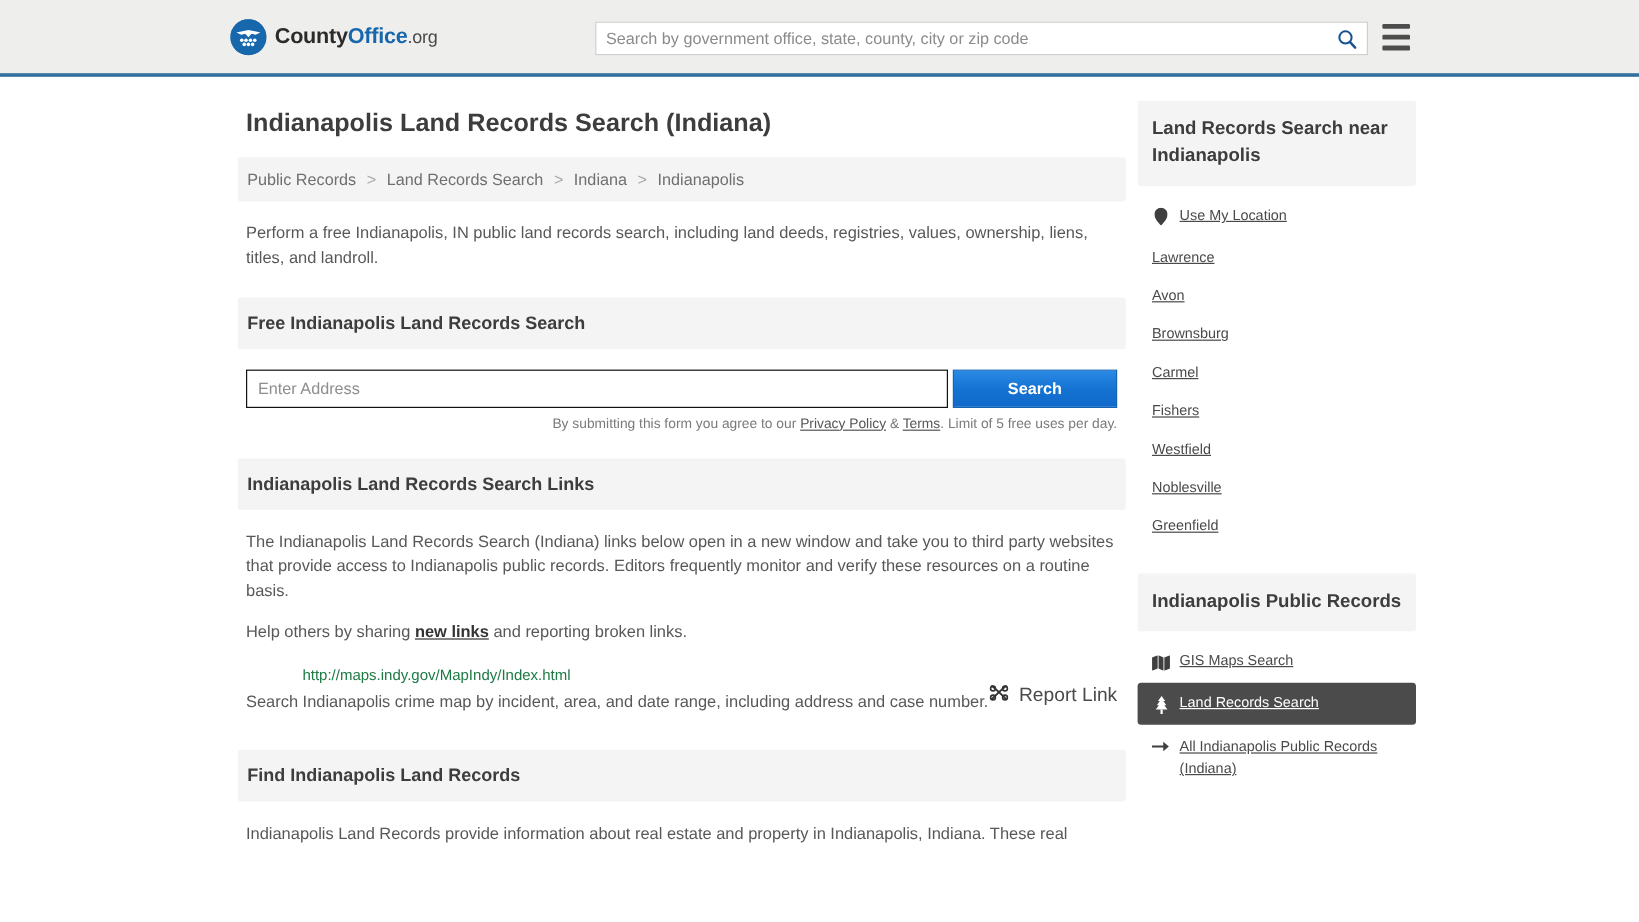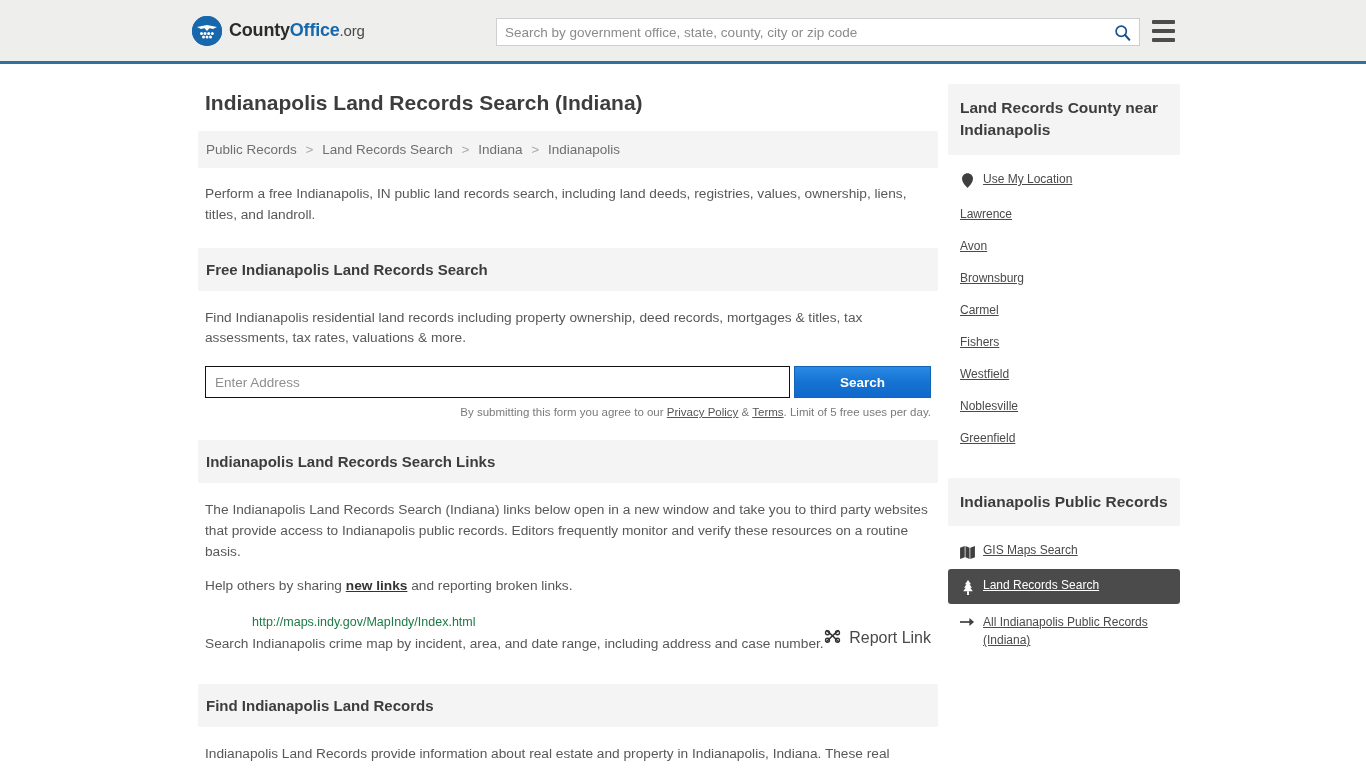--- a/index.html
+++ b/index.html
@@ -305,21 +305,20 @@
       <a>Land Records Search</a>
       <span class="sep">&gt;</span>
       <a>Indiana</a>
       <span class="sep">&gt;</span>
       <a>Indianapolis</a>
     </div>
 
     <div class="intro">Perform a free Indianapolis, IN public land records search, including land deeds, registries, values, ownership, liens, titles, and landroll.</div>
 
     <div class="panel-head">Free Indianapolis Land Records Search</div>
-    <div class="panel-body">Find Indianapolis residential land records including property ownership, deed records, mortgages &amp; titles, tax assessments, tax rates, valuations &amp; more.</div>
 
     <div class="addr-form">
       <input class="addr-input" type="text" placeholder="Enter Address" style="">
       <button class="addr-btn">Search</button>
     </div>
 
     <div class="form-note">
       <span>By submitting this form you agree to our </span><a>Privacy Policy</a><span> &amp; </span><a>Terms</a><span>. Limit of 5 free uses per day.</span>
     </div>
 
@@ -350,21 +349,21 @@
     </div>
 
     <div class="find-sec">
       <div class="panel-head">Find Indianapolis Land Records</div>
       <div class="find-body">Indianapolis Land Records provide information about real estate and property in Indianapolis, Indiana. These real</div>
     </div>
   </div>
 
   <div class="col-side">
 
-    <div class="side-head">Land Records County near Indianapolis</div>
+    <div class="side-head">Land Records Search near Indianapolis</div>
     <div class="side-list">
 
       <div class="side-item">
         <span class="side-ico">
           <svg width="11" height="15" viewBox="0 0 12 16" aria-hidden="true">
             <path d="M6 0 C2.7 0 0 2.7 0 6 C0 10.5 6 16 6 16 C6 16 12 10.5 12 6 C12 2.7 9.3 0 6 0 Z" fill="#3f3f3f"></path>
           </svg>
         </span>
         <a>Use My Location</a>
       </div>

